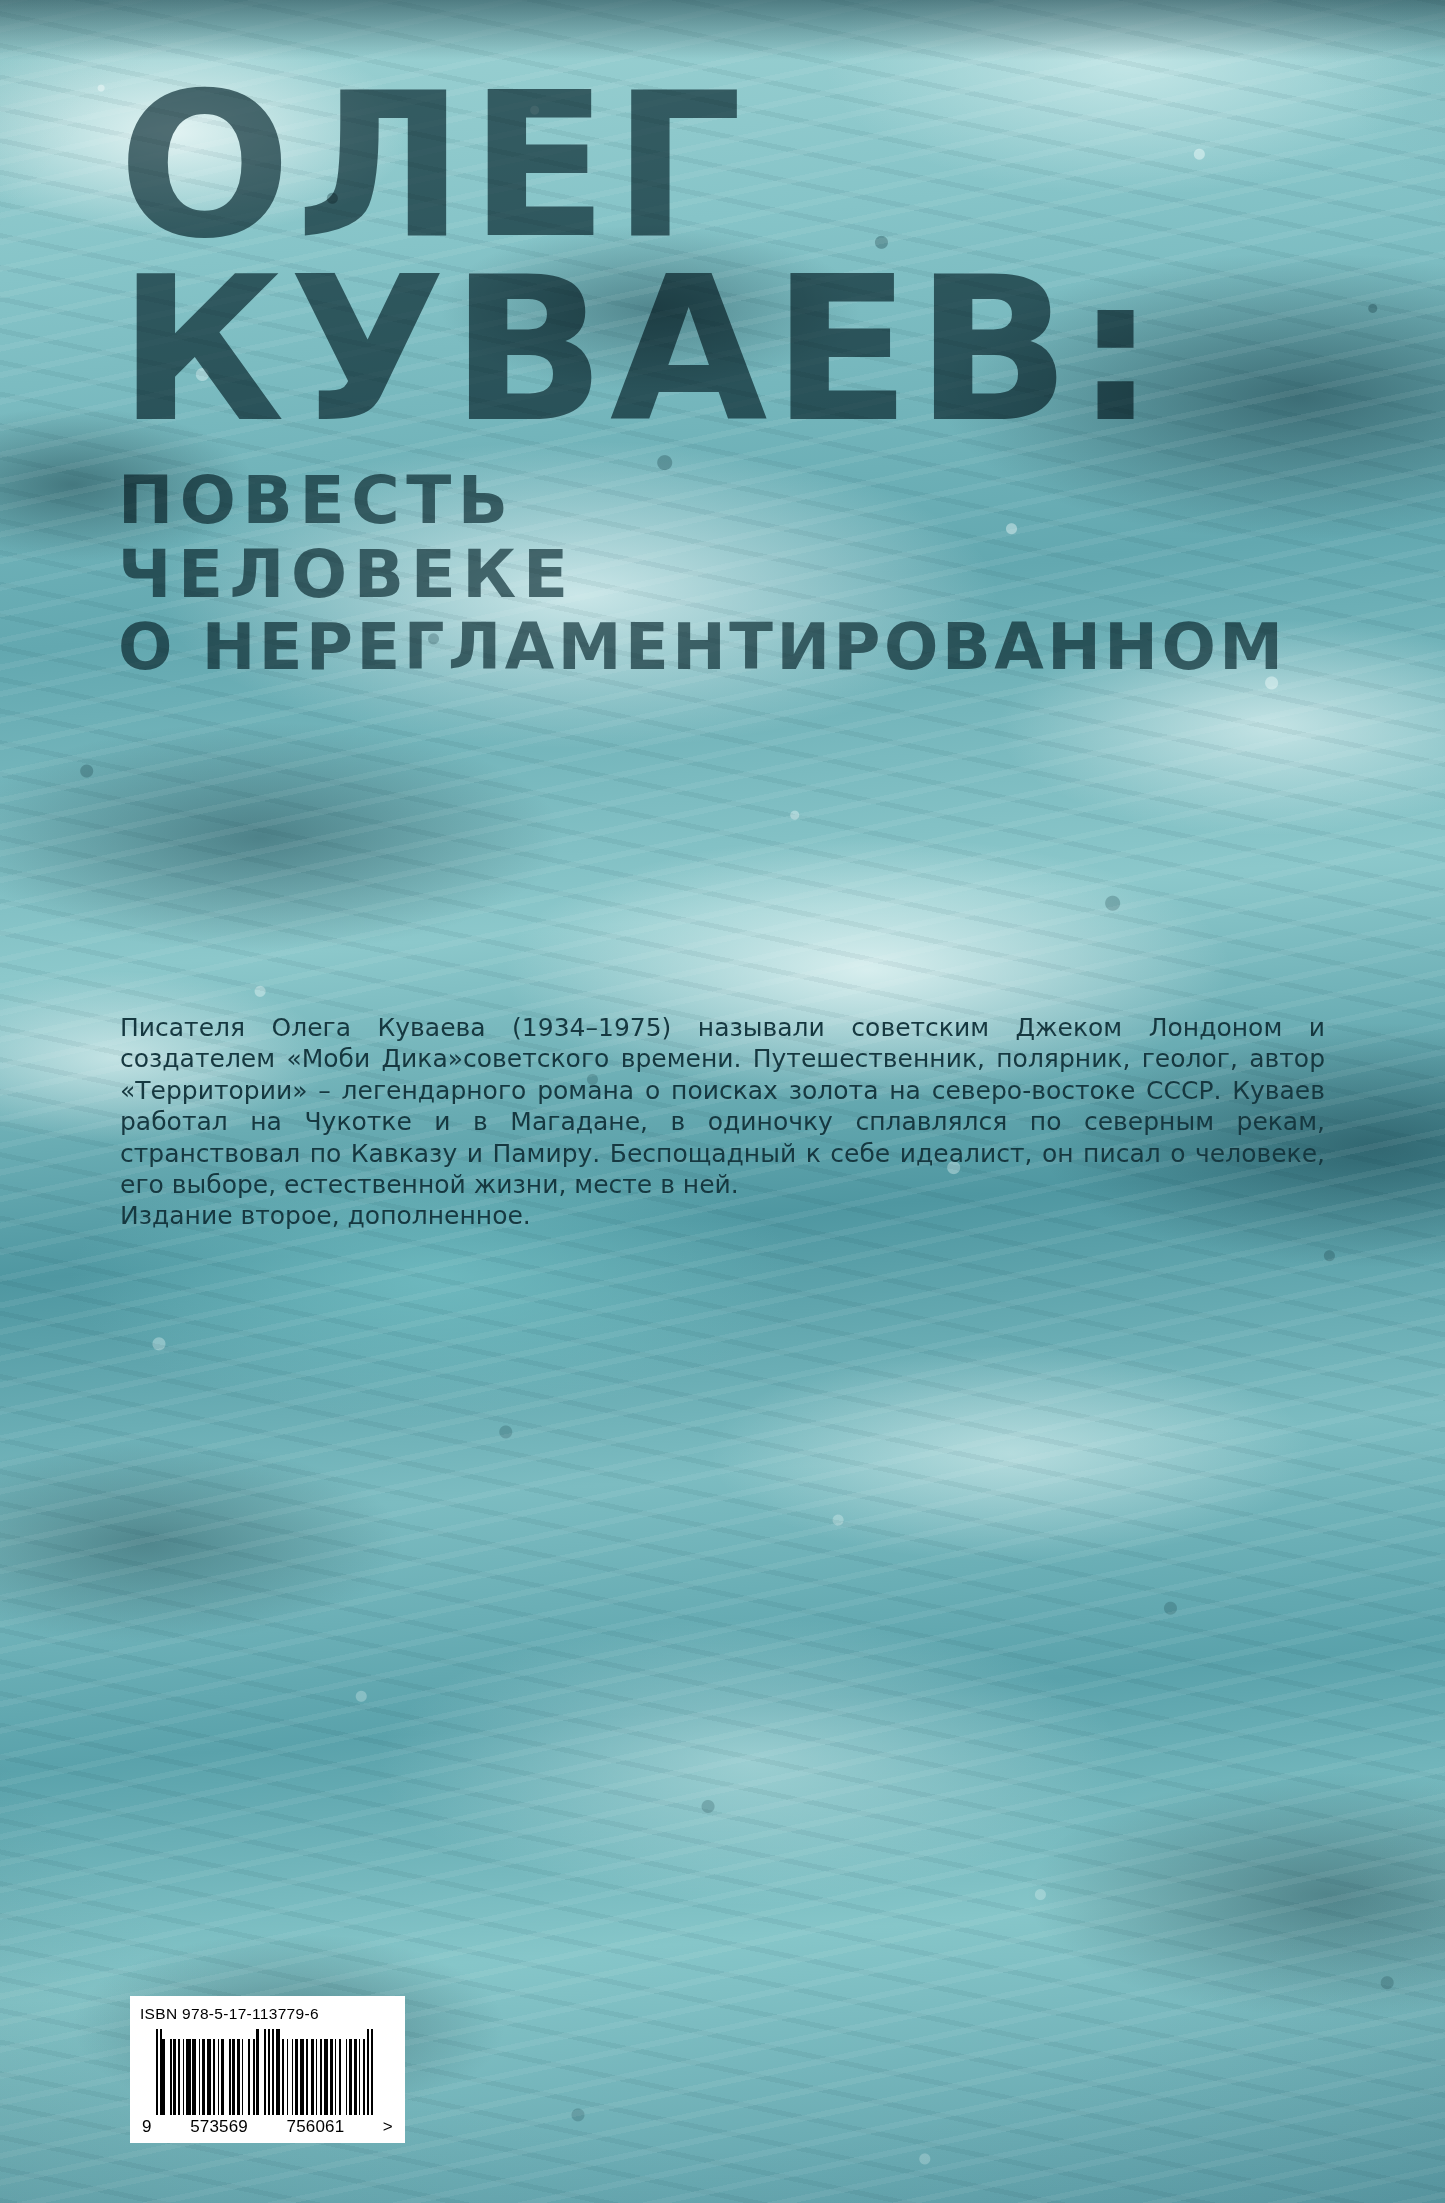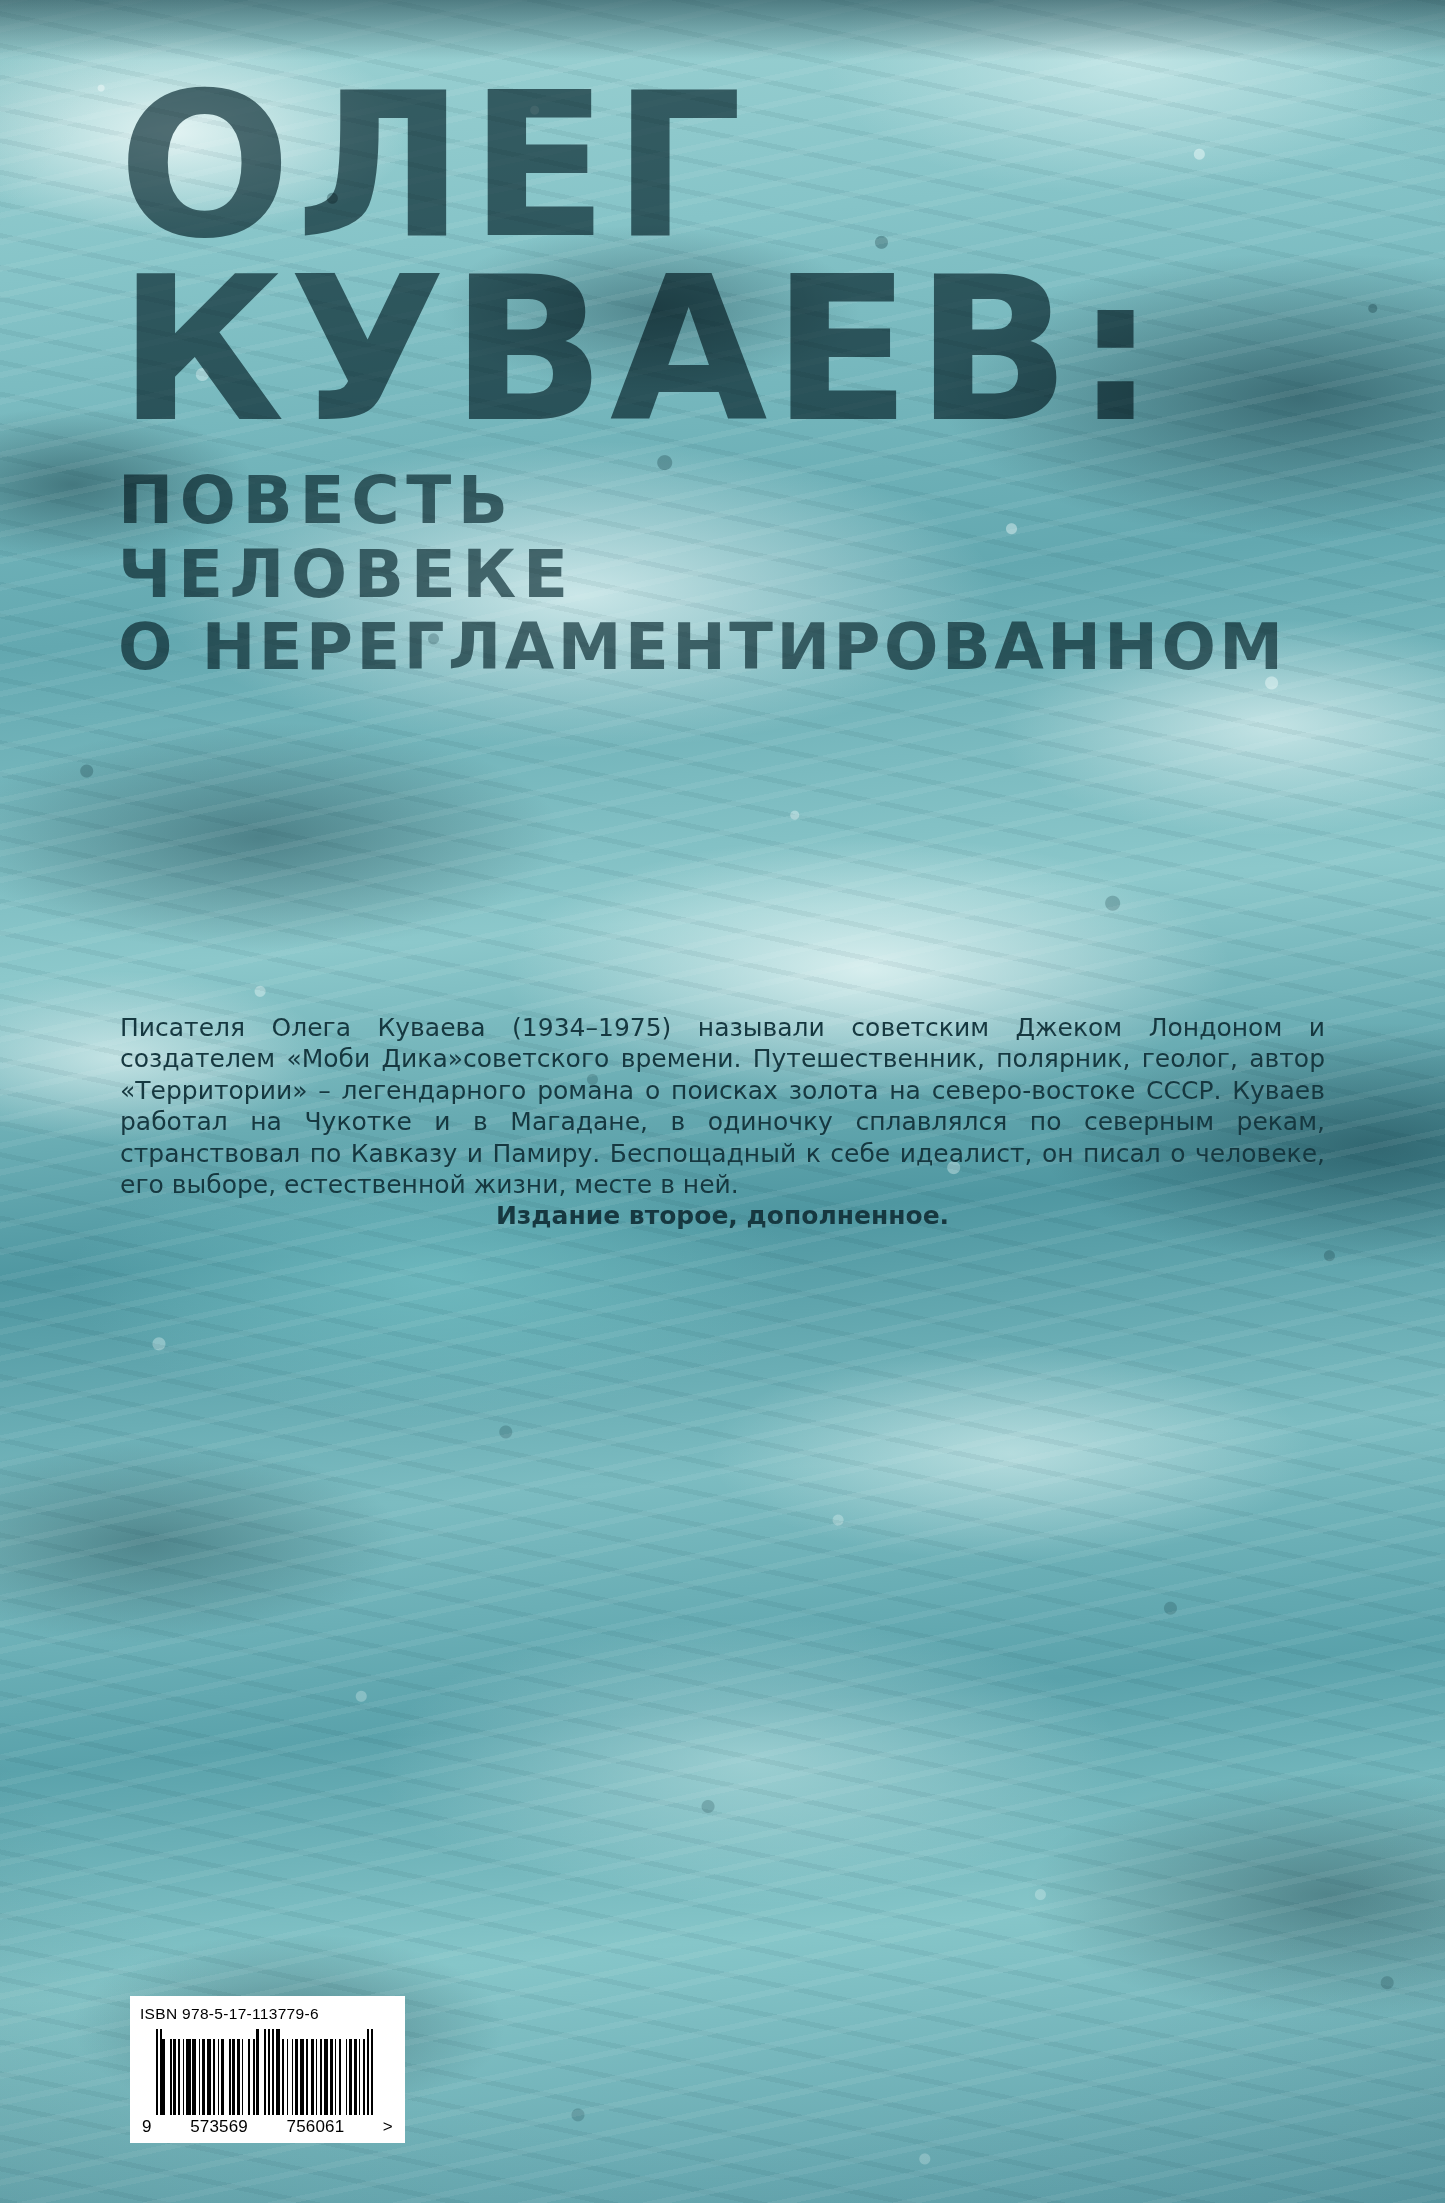--- a/index.html
+++ b/index.html
@@ -142,21 +142,21 @@
     top: 1012px;
     width: 1205px;
     color: #163840;
     font-family: "DejaVu Sans", sans-serif;
     font-size: 25px;
     line-height: 1.255;
     text-align: justify;
     text-justify: inter-word;
   }
   .blurb p { margin: 0; }
-  .blurb p.last { text-align: center; font-weight: bold; }
+  .blurb p.last { text-align: left; }
 
   
   .isbn-box {
     position: absolute;
     left: 130px;
     bottom: 60px;
     width: 275px;
     background: #ffffff;
     padding: 9px 10px 6px 10px;
     box-sizing: border-box;

